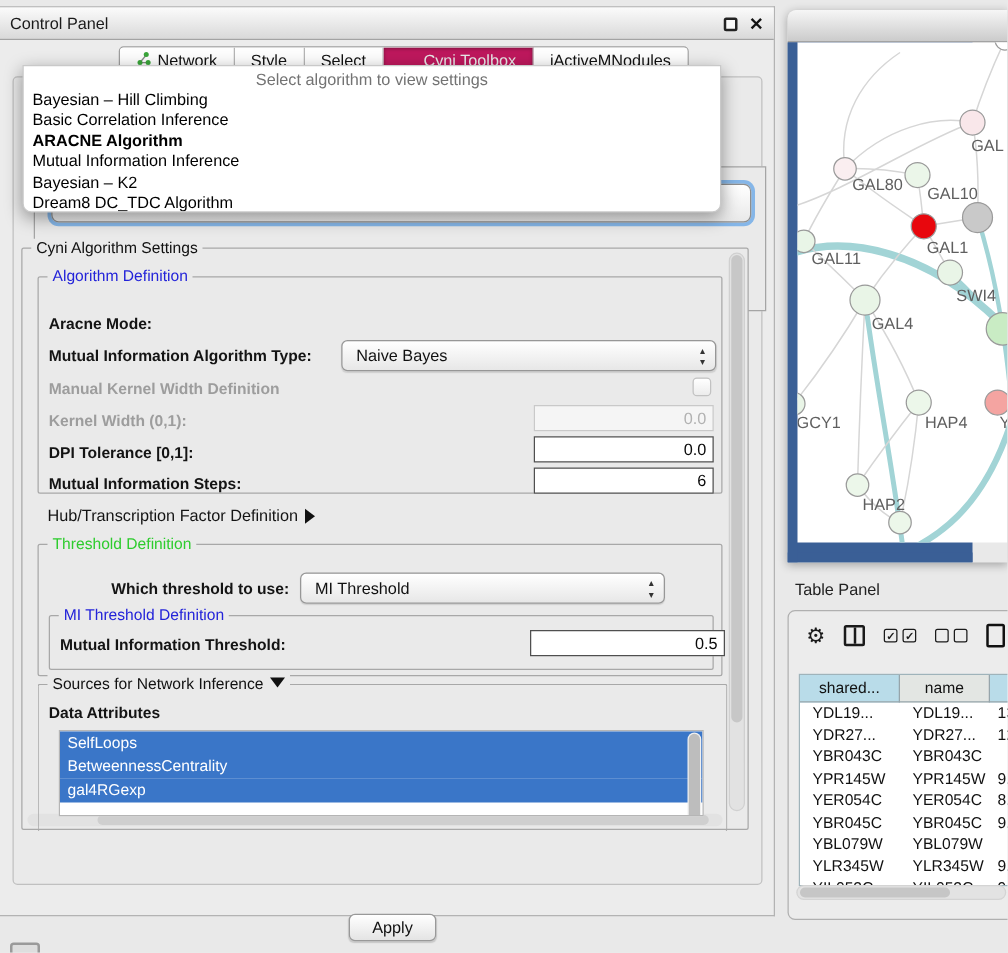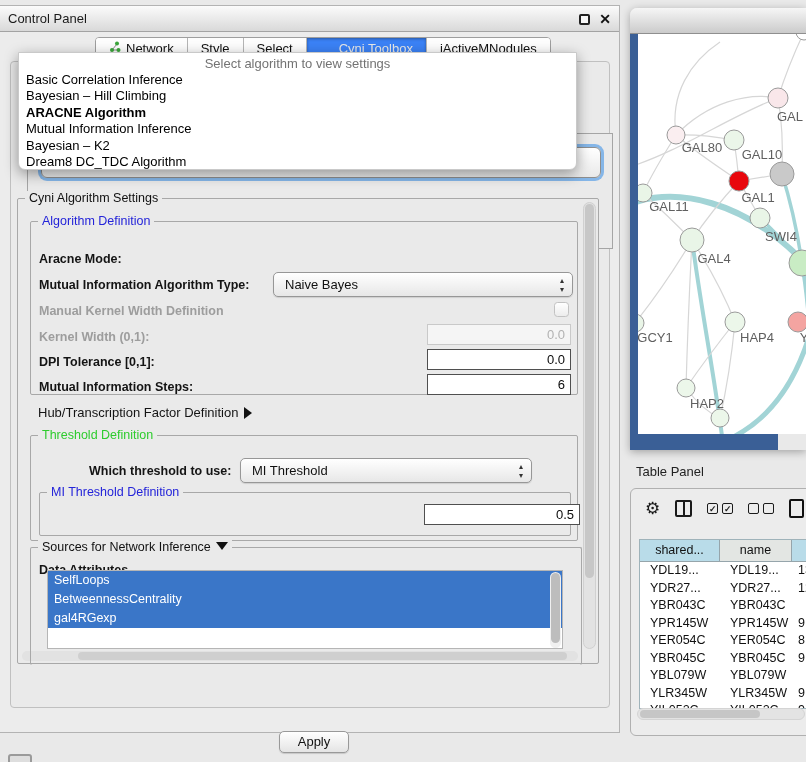--- a/index.html
+++ b/index.html
@@ -10,21 +10,21 @@
   .cp { position:absolute; left:0; top:5px; width:620px; height:728px; background:#ececec; border:1px solid #b3b3b3; border-left:none; }
   .cp-titlebar { position:absolute; left:0; top:0; width:100%; height:26px;
     background:linear-gradient(#fbfbfb,#d9d9d9); border-bottom:1px solid #a3a3a3; }
   .cp-title { position:absolute; left:8px; top:5px; font-size:13px; color:#1a1a1a; }
   .cp-float { position:absolute; right:29px; top:8px; width:11px; height:11px; border:2px solid #222; border-radius:2px; background:#f8f8f8; }
   .cp-close { position:absolute; right:8px; top:4px; font-size:14px; font-weight:bold; color:#111; line-height:18px; }
 
   .tabbar { position:absolute; left:95px; top:31px; display:flex; height:23px; border:1px solid #9e9e9e; border-radius:4px; overflow:hidden; background:#fff; }
   .tab { display:flex; align-items:center; gap:5px; padding:0 13px; font-size:13px; color:#111; background:#fdfdfd; border-right:1px solid #b5b5b5; white-space:nowrap; }
   .tab:last-child { border-right:none; }
-  .tab.sel { background:#3b82f6; color:#e8e8e8; box-shadow:inset 0 1px 3px rgba(0,0,0,.35);padding-left:32px; }
+  .tab.sel { background:#be185d; color:#e8e8e8; box-shadow:inset 0 1px 3px rgba(0,0,0,.35);padding-left:32px; }
 
   .inner-panel { position:absolute; left:10px; top:55px; width:600px; height:647px; background:#eaeaea; border:1px solid #c0c0c0; border-radius:4px; }
 
   
   .frag-group { position:absolute; left:16px; top:71px; width:586px; height:116px; border:1px solid #a5a5a5; background:#eaeaea; }
   .frag-combo1 { position:absolute; left:30px; top:85px; width:560px; height:31px; border:1px solid #8e8e8e; border-radius:6px;
     background:linear-gradient(#ffffff,#e9e9e9); box-shadow:0 0 0 3px #85b6e8; }
   .frag-combo2 { position:absolute; left:30px; top:145px; width:556px; height:33px; border:1px solid #9b9b9b; border-radius:8px; background:linear-gradient(#fdfdfd,#ececec); }
 
   
@@ -51,21 +51,21 @@
   .combo { position:absolute; height:25px; border:1px solid #979797; border-radius:5px; background:linear-gradient(#ffffff,#e7e7e7);
     font-size:13px; color:#111; line-height:23px; padding-left:11px; box-shadow:0 1px 1px rgba(0,0,0,.12); }
   .combo::after { content:"\25B4\A\25BE"; white-space:pre; position:absolute; right:8px; top:3px; font-size:8px; line-height:9px; color:#333; text-align:center; }
   .field { position:absolute; height:21px; border:1.5px solid #4f4f4f; background:#fff; font-size:13px; color:#0a0a0a; text-align:right; padding:0 5px; line-height:19px; }
   .field.dis { border:1px solid #c9c9c9; background:#f5f5f5; color:#b2b2b2; }
   .checkbox { position:absolute; width:15px; height:15px; border:1px solid #c2c2c2; border-radius:3.5px; background:linear-gradient(#ffffff,#ececec); }
 
   .tri-right { display:inline-block; width:0; height:0; border-left:8px solid #111; border-top:6px solid transparent; border-bottom:6px solid transparent; margin-left:6px; vertical-align:-2px; }
   .tri-down  { display:inline-block; width:0; height:0; border-top:8px solid #111; border-left:6px solid transparent; border-right:6px solid transparent; margin-left:5px; vertical-align:1px; }
 
-  .attr-list { position:absolute; left:16px; top:22px; width:516px; height:79px; background:#fff; border:1px solid #b5b5b5; overflow:hidden; }
+  .attr-list { position:absolute; left:16px; top:36px; width:516px; height:69px; background:#fff; border:1px solid #b5b5b5; overflow:hidden; }
   .attr-item { height:19px; line-height:19px; font-size:12.5px; color:#fff; background:#3a76c8; padding-left:6px; }
   .attr-scroll { position:absolute; right:1px; top:1px; width:11px; height:76px; background:#f0f0f0; border-radius:6px; }
   .attr-scroll .thumb { position:absolute; left:1px; top:1px; width:9px; height:92%; background:#bdbdbd; border-radius:5px; }
 
   .apply-btn { position:absolute; left:268px; top:669px; width:70px; height:22px; border:1px solid #999; border-radius:5px;
     background:linear-gradient(#ffffff,#e4e4e4); font-size:13px; color:#111; text-align:center; line-height:20px; box-shadow:0 1px 1px rgba(0,0,0,.15); }
 
   
   .netwin { position:absolute; left:630px; top:8px; width:176px; height:442px; border-radius:7px 0 0 0; overflow:hidden; box-shadow:0 2px 8px rgba(0,0,0,.3); }
   .net-titlebar { position:absolute; left:0; top:0; width:100%; height:26px; background:linear-gradient(#f6f6f6,#cbcbcb); border-bottom:1px solid #8f8f8f; }
@@ -165,20 +165,21 @@
         <span class="lbl" style="left:20px; top:206px; font-weight:normal; font-size:13px;">
           <span>Hub/Transcription Factor Definition</span><span class="tri-right"></span>
         </span>
 
         <div class="groupbox" style="left:12px; top:236px; width:548px; height:106px;">
           <span class="legend green">Threshold Definition</span>
           <span class="lbl" style="left:58px; top:28px;">Which threshold to use:</span>
           <div class="combo" style="left:209px; top:22px; width:292px;">MI Threshold</div>
           <div class="groupbox" style="left:8px; top:56px; width:532px; height:44px;">
             <span class="legend blue">MI Threshold Definition</span>
+            <span class="lbl" style="left:8px; top:16px;">Mutual Information Threshold:</span>
             <div class="field" style="left:384px; top:11px; width:156px;">0.5</div>
           </div>
         </div>
 
         <div class="groupbox" style="left:12px; top:348px; width:552px; height:118px; border-bottom:none;">
           <span class="legend">
             <span>Sources for Network Inference</span><span class="tri-down"></span>
           </span>
           <span class="lbl" style="left:8px; top:15px;">Data Attributes</span>
           <div class="attr-list">
@@ -193,22 +194,22 @@
       </div>
 
       <div class="apply-btn">Apply</div>
 
     </div>
   </div>
 
   <div class="popup">
     <div class="pop-placeholder">Select algorithm to view settings</div>
     <div>
+        <div class="pop-item">Bayesian – Hill Climbing</div>
         <div class="pop-item">Basic Correlation Inference</div>
-        <div class="pop-item">Bayesian – Hill Climbing</div>
         <div class="pop-item sel">ARACNE Algorithm</div>
         <div class="pop-item">Mutual Information Inference</div>
         <div class="pop-item">Bayesian – K2</div>
         <div class="pop-item">Dream8 DC_TDC Algorithm</div>
       </div>
   </div>
 
   <div class="netwin">
     <div class="net-titlebar"></div>
 

